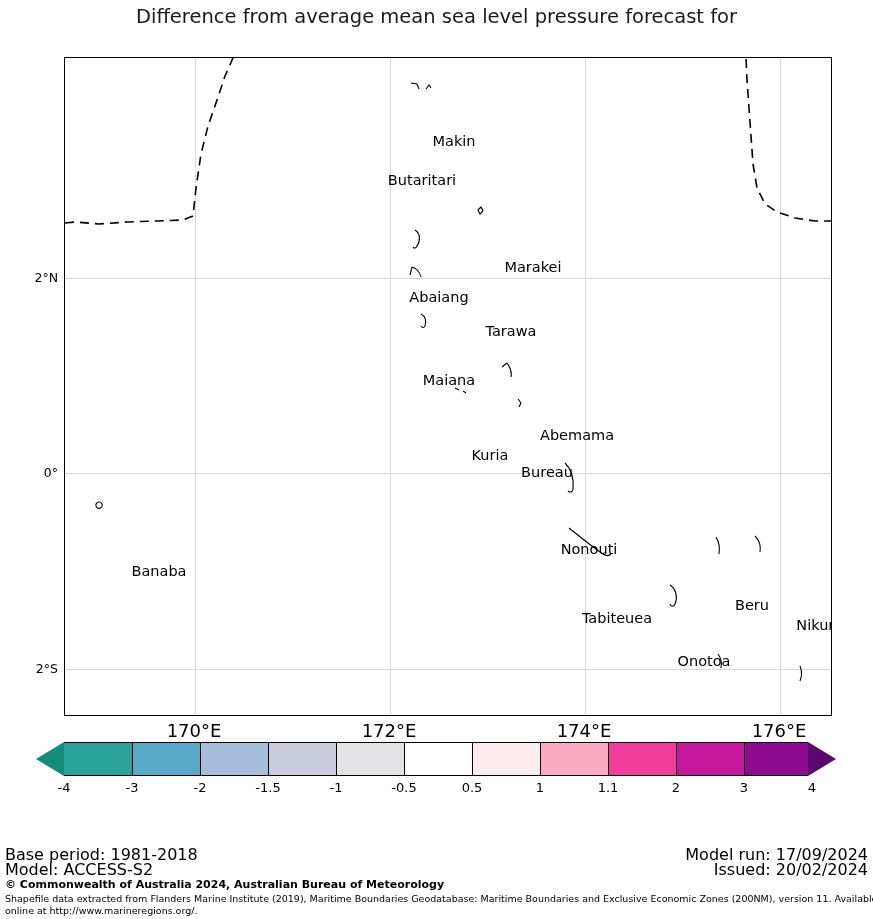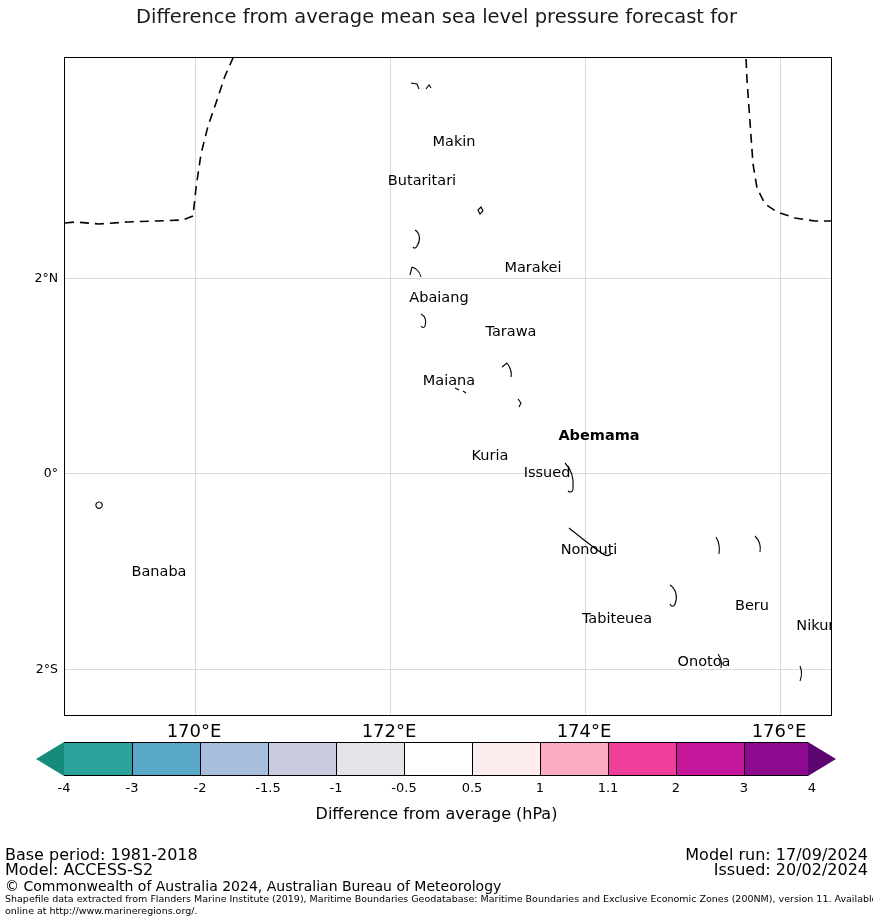--- a/index.html
+++ b/index.html
@@ -145,23 +145,24 @@
     white-space: nowrap;
   }
   .footer-small {
     position: absolute;
     font-size: 9.5px;
     color: #000000;
     white-space: nowrap;
   }
   .footer-copy {
     position: absolute;
-    font-size: 14px;
-    color: #000000;
-    white-space: nowrap;
+    font-size: 11px;
+    color: #000000;
+    white-space: nowrap;
+    font-weight: bold;
   }
 </style>
 </head>
 <body>
 
 <div id="title">
   <span class="line">Difference from average mean sea level pressure forecast for</span>
 </div>
 
 <div id="map-area">
@@ -216,23 +217,23 @@
       <path d="M735 608 c2 5 2 10 0 15"></path>
     </g>
   </svg>
 
   <div class="island-label" style="left:389px; top:83px;">Makin</div>
   <div class="island-label" style="left:357px; top:122px;">Butaritari</div>
   <div class="island-label" style="left:468px; top:209px;">Marakei</div>
   <div class="island-label" style="left:374px; top:239px;">Abaiang</div>
   <div class="island-label" style="left:446px; top:273px;">Tarawa</div>
   <div class="island-label" style="left:384px; top:322px;">Maiana</div>
-  <div class="island-label" style="left:534px; top:377px;font-weight:bold;">Abemama</div>
+  <div class="island-label" style="left:512px; top:377px;">Abemama</div>
   <div class="island-label" style="left:425px; top:397px;">Kuria</div>
-  <div class="island-label" style="left:482px; top:414px;">Issued</div>
+  <div class="island-label" style="left:482px; top:414px;">Bureau</div>
   <div class="island-label" style="left:524px; top:491px;">Nonouti</div>
   <div class="island-label" style="left:94px; top:513px;">Banaba</div>
   <div class="island-label" style="left:552px; top:560px;">Tabiteuea</div>
   <div class="island-label" style="left:687px; top:547px;">Beru</div>
   <div class="island-label" style="left:761px; top:567px;">Nikunau</div>
   <div class="island-label" style="left:639px; top:603px;">Onotoa</div>
 
 </div>
 
 <div class="xtick" style="left:194px; top:720px;">170°E</div>
@@ -270,21 +271,20 @@
   <div class="cb-tick-label" style="left:268px;">-1.5</div>
   <div class="cb-tick-label" style="left:336px;">-1</div>
   <div class="cb-tick-label" style="left:404px;">-0.5</div>
   <div class="cb-tick-label" style="left:472px;">0.5</div>
   <div class="cb-tick-label" style="left:540px;">1</div>
   <div class="cb-tick-label" style="left:608px;">1.1</div>
   <div class="cb-tick-label" style="left:676px;">2</div>
   <div class="cb-tick-label" style="left:744px;">3</div>
   <div class="cb-tick-label" style="left:812px;">4</div>
 
-  <div id="cb-axis-label">Difference from average (hPa)</div>
 </div>
 
 <div class="footer-text" style="left:5px; top:845px;">Base period: 1981-2018</div>
 <div class="footer-text" style="left:5px; top:860px;">Model: ACCESS-S2</div>
 <div class="footer-text" style="right:5px; top:845px;">Model run: 17/09/2024</div>
 <div class="footer-text" style="right:5px; top:860px;">Issued: 20/02/2024</div>
 <div class="footer-copy" style="left:5px; top:878px;">© Commonwealth of Australia 2024, Australian Bureau of Meteorology</div>
 <div class="footer-small" style="left:5px; top:893px;">Shapefile data extracted from Flanders Marine Institute (2019), Maritime Boundaries Geodatabase: Maritime Boundaries and Exclusive Economic Zones (200NM), version 11. Available</div>
 <div class="footer-small" style="left:5px; top:905px;">online at http://www.marineregions.org/.</div>
 

